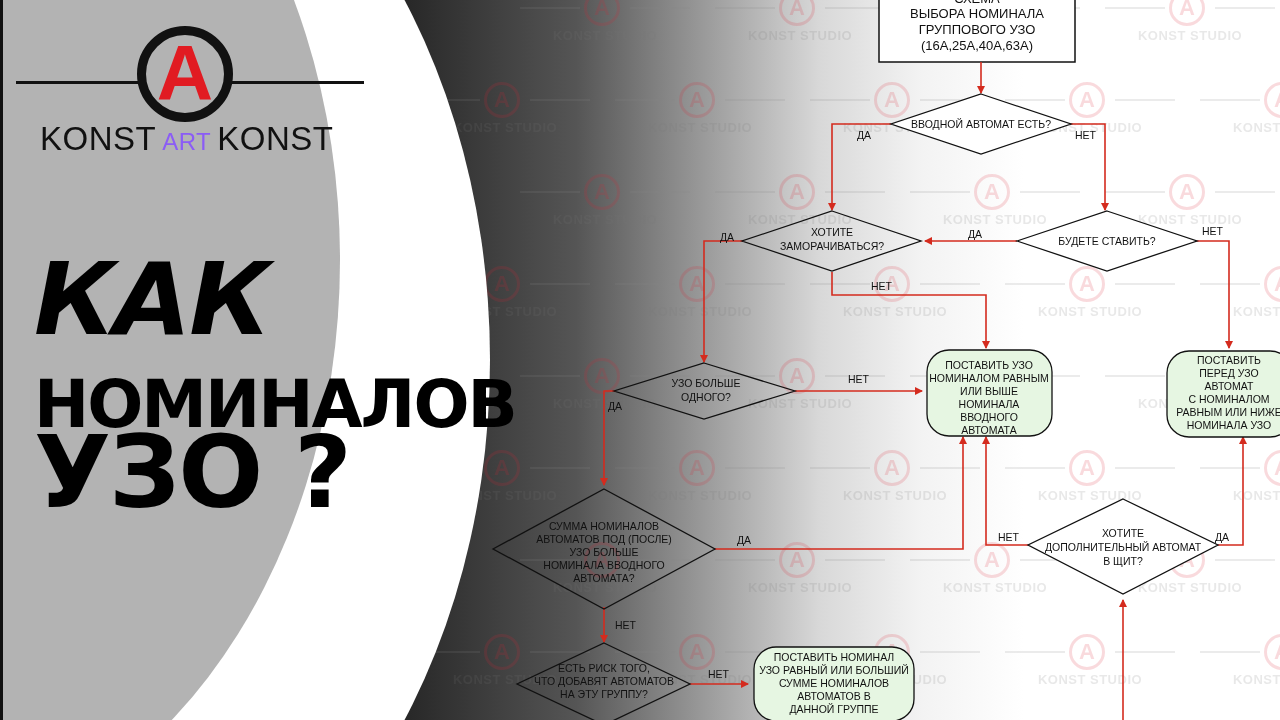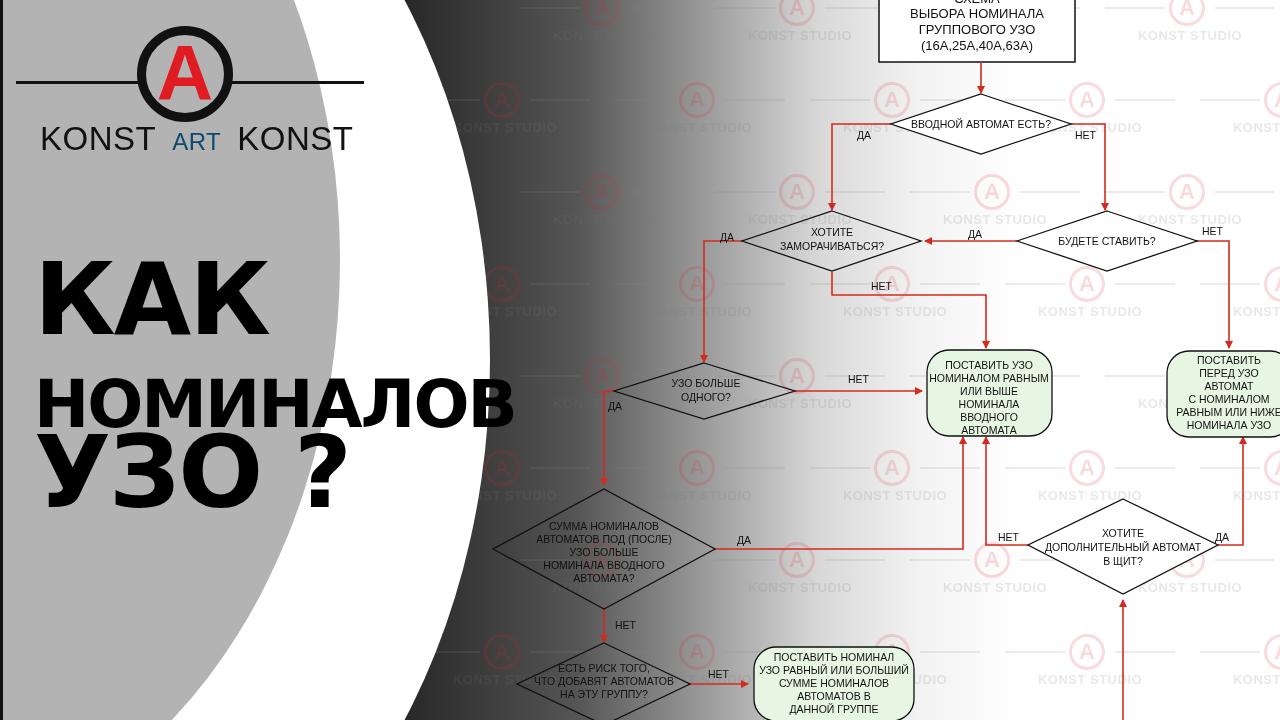--- a/index.html
+++ b/index.html
@@ -13,23 +13,23 @@
   .wm .ring{position:absolute;left:64px;top:0;width:36px;height:36px;border:3px solid #d23;border-radius:50%;box-sizing:border-box;color:#d23;font:bold 22px "Liberation Sans",sans-serif;text-align:center;line-height:30px;}
   .wm .line{position:absolute;top:17px;height:2px;background:#888;width:60px;}
   .wm .l1{left:0}.wm .l2{right:0}
   .wm .txt{position:absolute;top:38px;left:0;width:170px;text-align:center;font:bold 13px "Liberation Sans",sans-serif;color:#777;letter-spacing:.5px;}
   .logo{position:absolute;left:0;top:0;width:400px;height:170px;}
   .logo .hline{position:absolute;top:81px;height:3px;background:#111;}
   .logo .h1{left:16px;width:122px}.logo .h2{left:232px;width:132px}
   .logo .circle{position:absolute;left:137px;top:26px;width:96px;height:96px;border:9px solid #111;border-radius:50%;box-sizing:border-box;}
   .logo .letter{position:absolute;left:137px;top:28px;width:96px;text-align:center;font:bold 78px "Liberation Sans",sans-serif;color:#e11b22;line-height:90px;}
   .logo .brand{position:absolute;top:120px;left:40px;font:33px "Liberation Sans",sans-serif;color:#111;letter-spacing:.5px;white-space:nowrap;}
-  .logo .brand .art{color:#0c4a6e;font-size:24px;margin:0 16px;}
+  .logo .brand .art{color:#8b5cf6;font-size:24px;margin:0 6px;}
   .title{position:absolute;left:34px;color:#000;font-family:"DejaVu Sans",sans-serif;font-weight:bold;line-height:1;}
-  .t1{top:250px;font-size:100px;letter-spacing:-2px;}
+  .t1{top:250px;font-size:100px;letter-spacing:-2px;font-style:italic;}
   .t2{top:372px;font-size:66px;letter-spacing:-2px;}
   .t3{top:423px;font-size:100px;letter-spacing:-2px;text-align:right;}
   svg.flow{position:absolute;left:0;top:0;}
   .ft{font-family:"Liberation Sans",sans-serif;font-size:10.5px;fill:#111;text-anchor:middle;}
   .lbl{font-family:"Liberation Sans",sans-serif;font-size:10.5px;fill:#111;}
   .box-start{font-size:13px;}
 </style>
 </head>
 <body>
 

